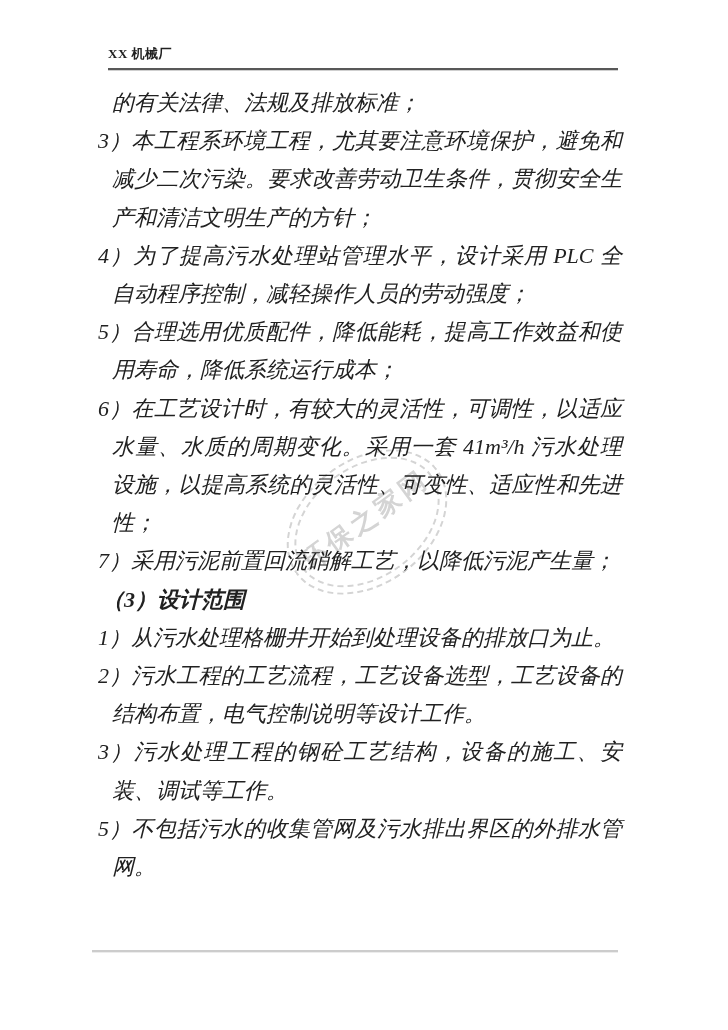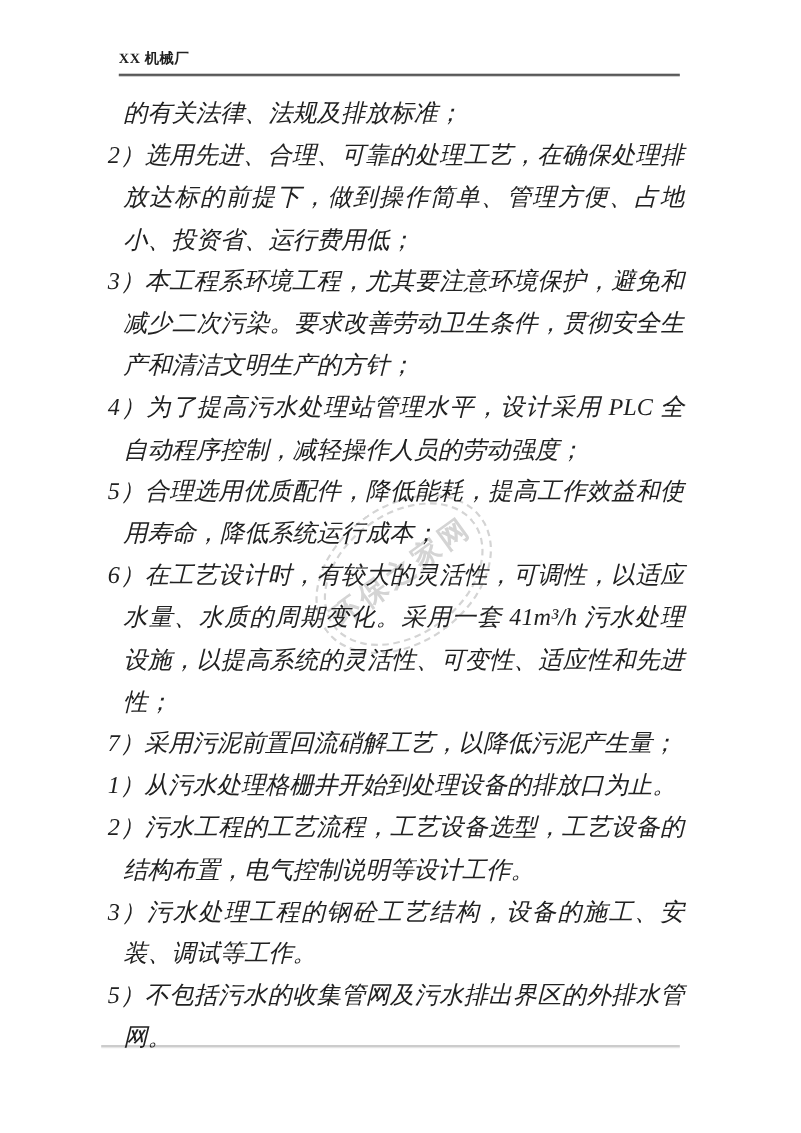--- a/index.html
+++ b/index.html
@@ -77,26 +77,26 @@
   </div>
 
   <div class="watermark">
     <div class="wm-ellipse outer"></div>
     <div class="wm-ellipse inner"></div>
     <div class="wm-text">环保之家网</div>
   </div>
 
   <div class="doc-body">
       <div class="cont">的有关法律、法规及排放标准；</div>
-      <div class="item"><span class="marker">2）</span>选用先进、合理、可靠的处理工艺，在确保处理排放达标的前提下，做到操作简单、管理方便、占地小、投资省、运行费用低；</div>
       <div class="item"><span class="marker">3）</span>本工程系环境工程，尤其要注意环境保护，避免和减少二次污染。要求改善劳动卫生条件，贯彻安全生产和清洁文明生产的方针；</div>
       <div class="item"><span class="marker">4）</span>为了提高污水处理站管理水平，设计采用 PLC 全自动程序控制，减轻操作人员的劳动强度；</div>
       <div class="item"><span class="marker">5）</span>合理选用优质配件，降低能耗，提高工作效益和使用寿命，降低系统运行成本；</div>
       <div class="item"><span class="marker">6）</span>在工艺设计时，有较大的灵活性，可调性，以适应水量、水质的周期变化。采用一套 41m³/h 污水处理设施，以提高系统的灵活性、可变性、适应性和先进性；</div>
       <div class="item"><span class="marker">7）</span>采用污泥前置回流硝解工艺，以降低污泥产生量；</div>
+      <div class="heading">（3）设计范围</div>
       <div class="item"><span class="marker">1）</span>从污水处理格栅井开始到处理设备的排放口为止。</div>
       <div class="item"><span class="marker">2）</span>污水工程的工艺流程，工艺设备选型，工艺设备的结构布置，电气控制说明等设计工作。</div>
       <div class="item"><span class="marker">3）</span>污水处理工程的钢砼工艺结构，设备的施工、安装、调试等工作。</div>
       <div class="item"><span class="marker">5）</span>不包括污水的收集管网及污水排出界区的外排水管网。</div>
     </div>
 
   <div class="footer-rule"></div>
 
 </div>
 

